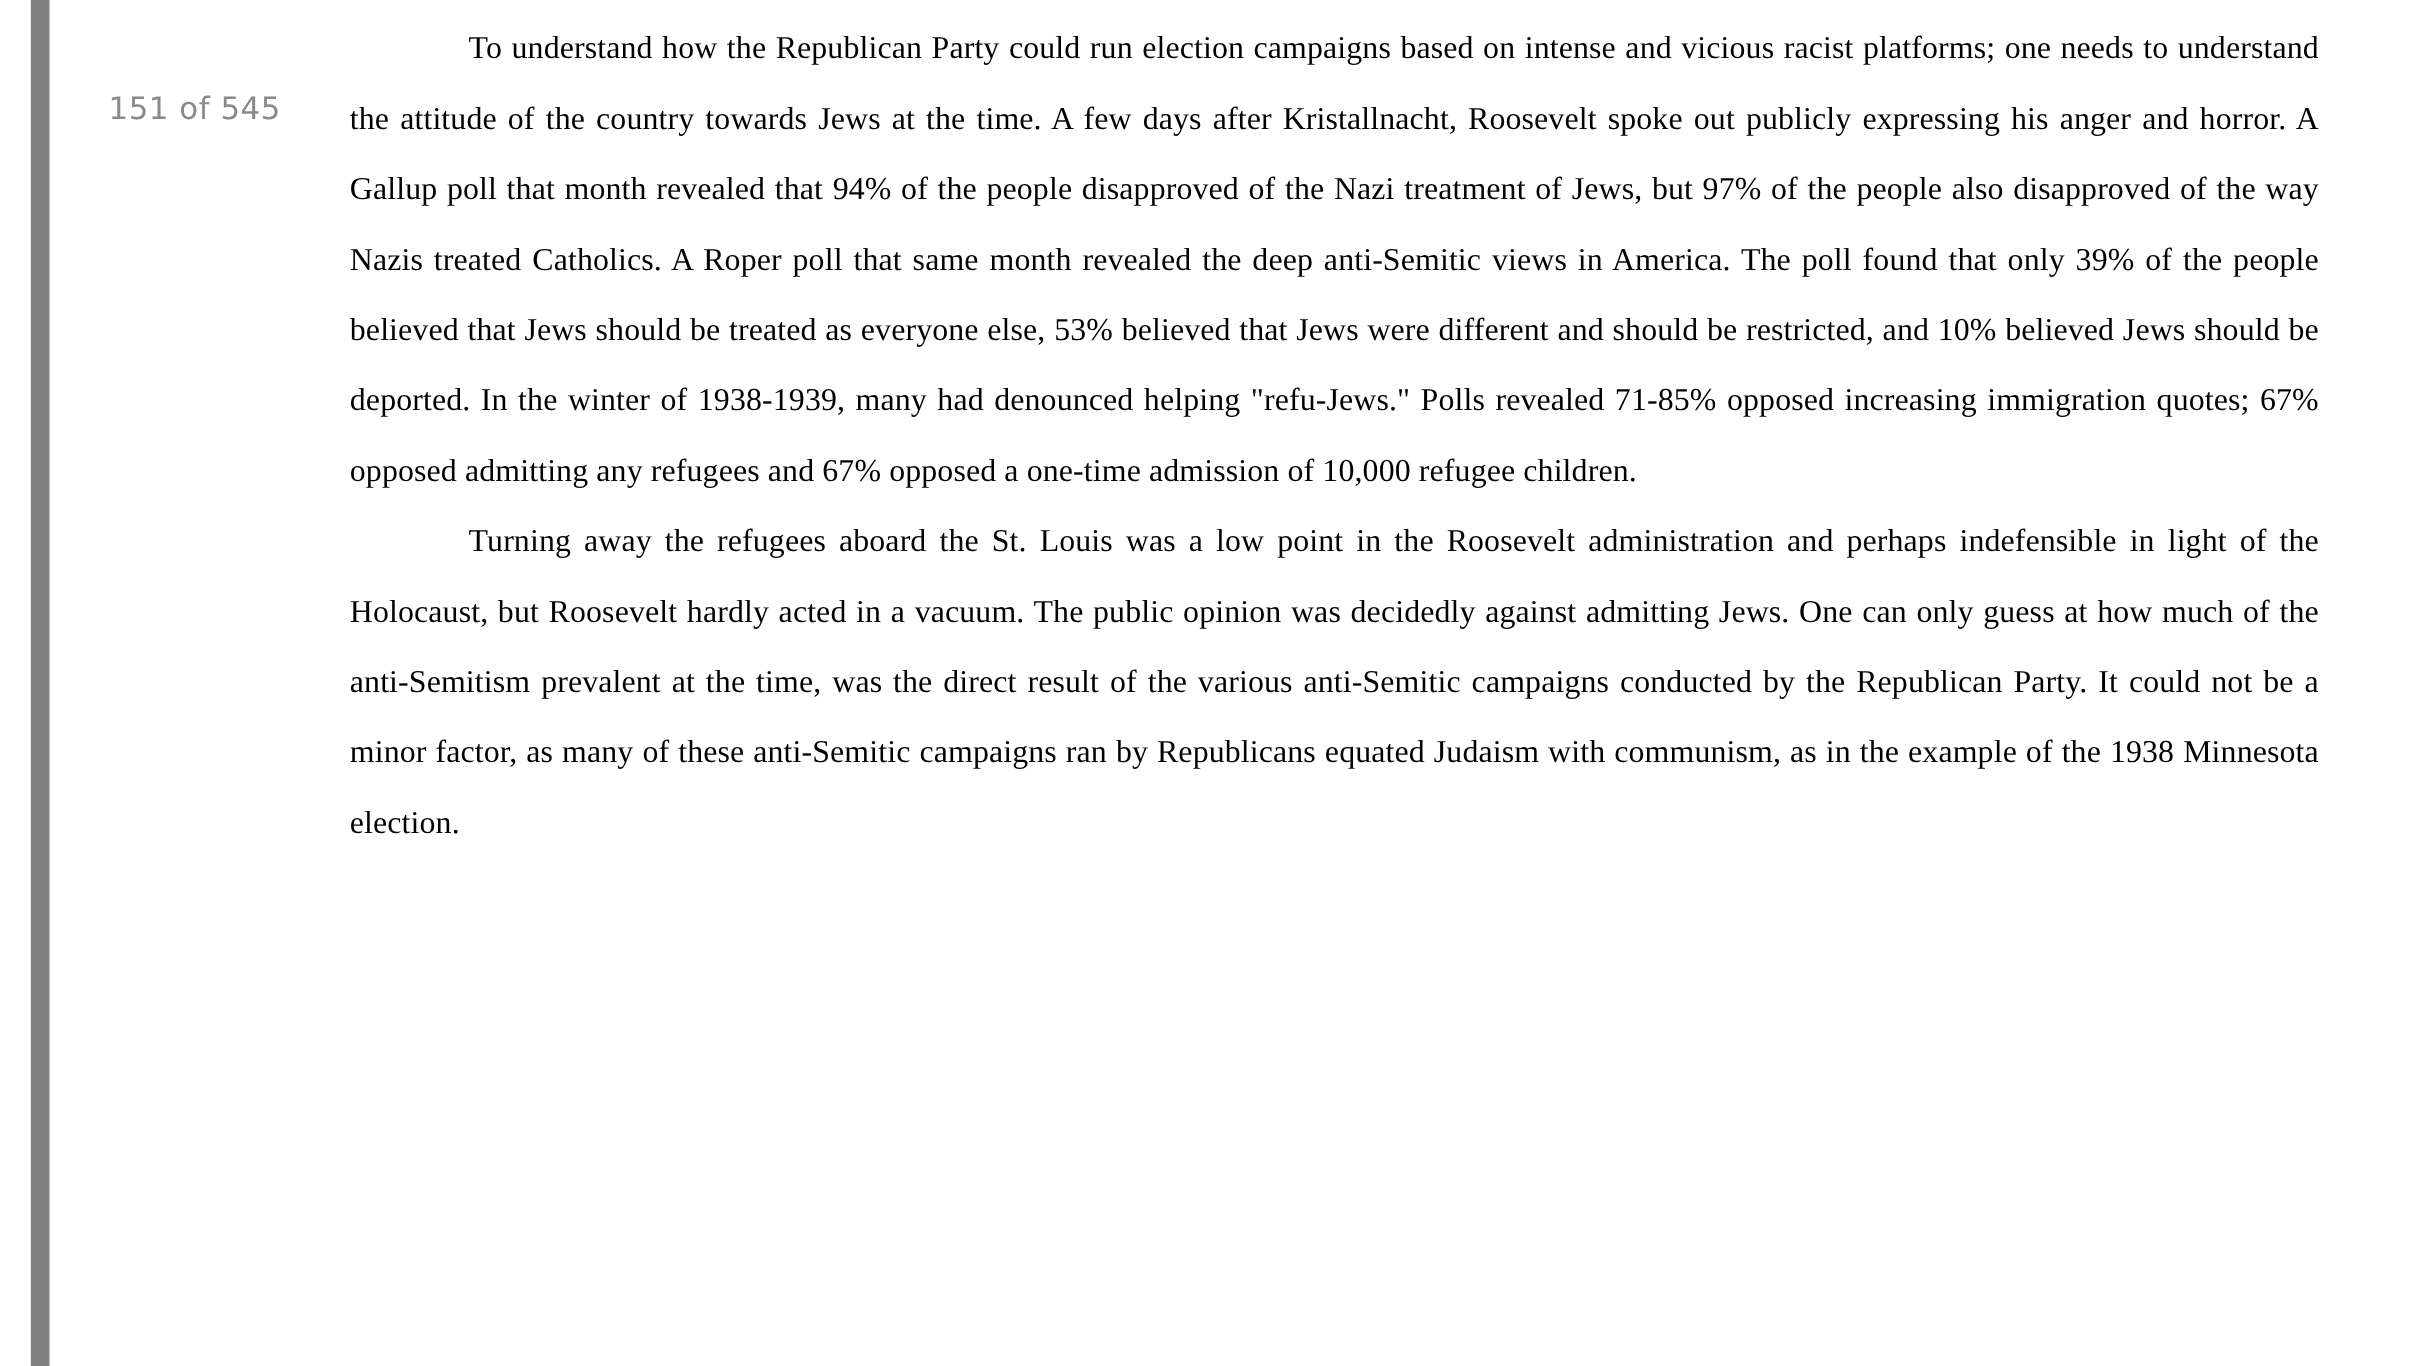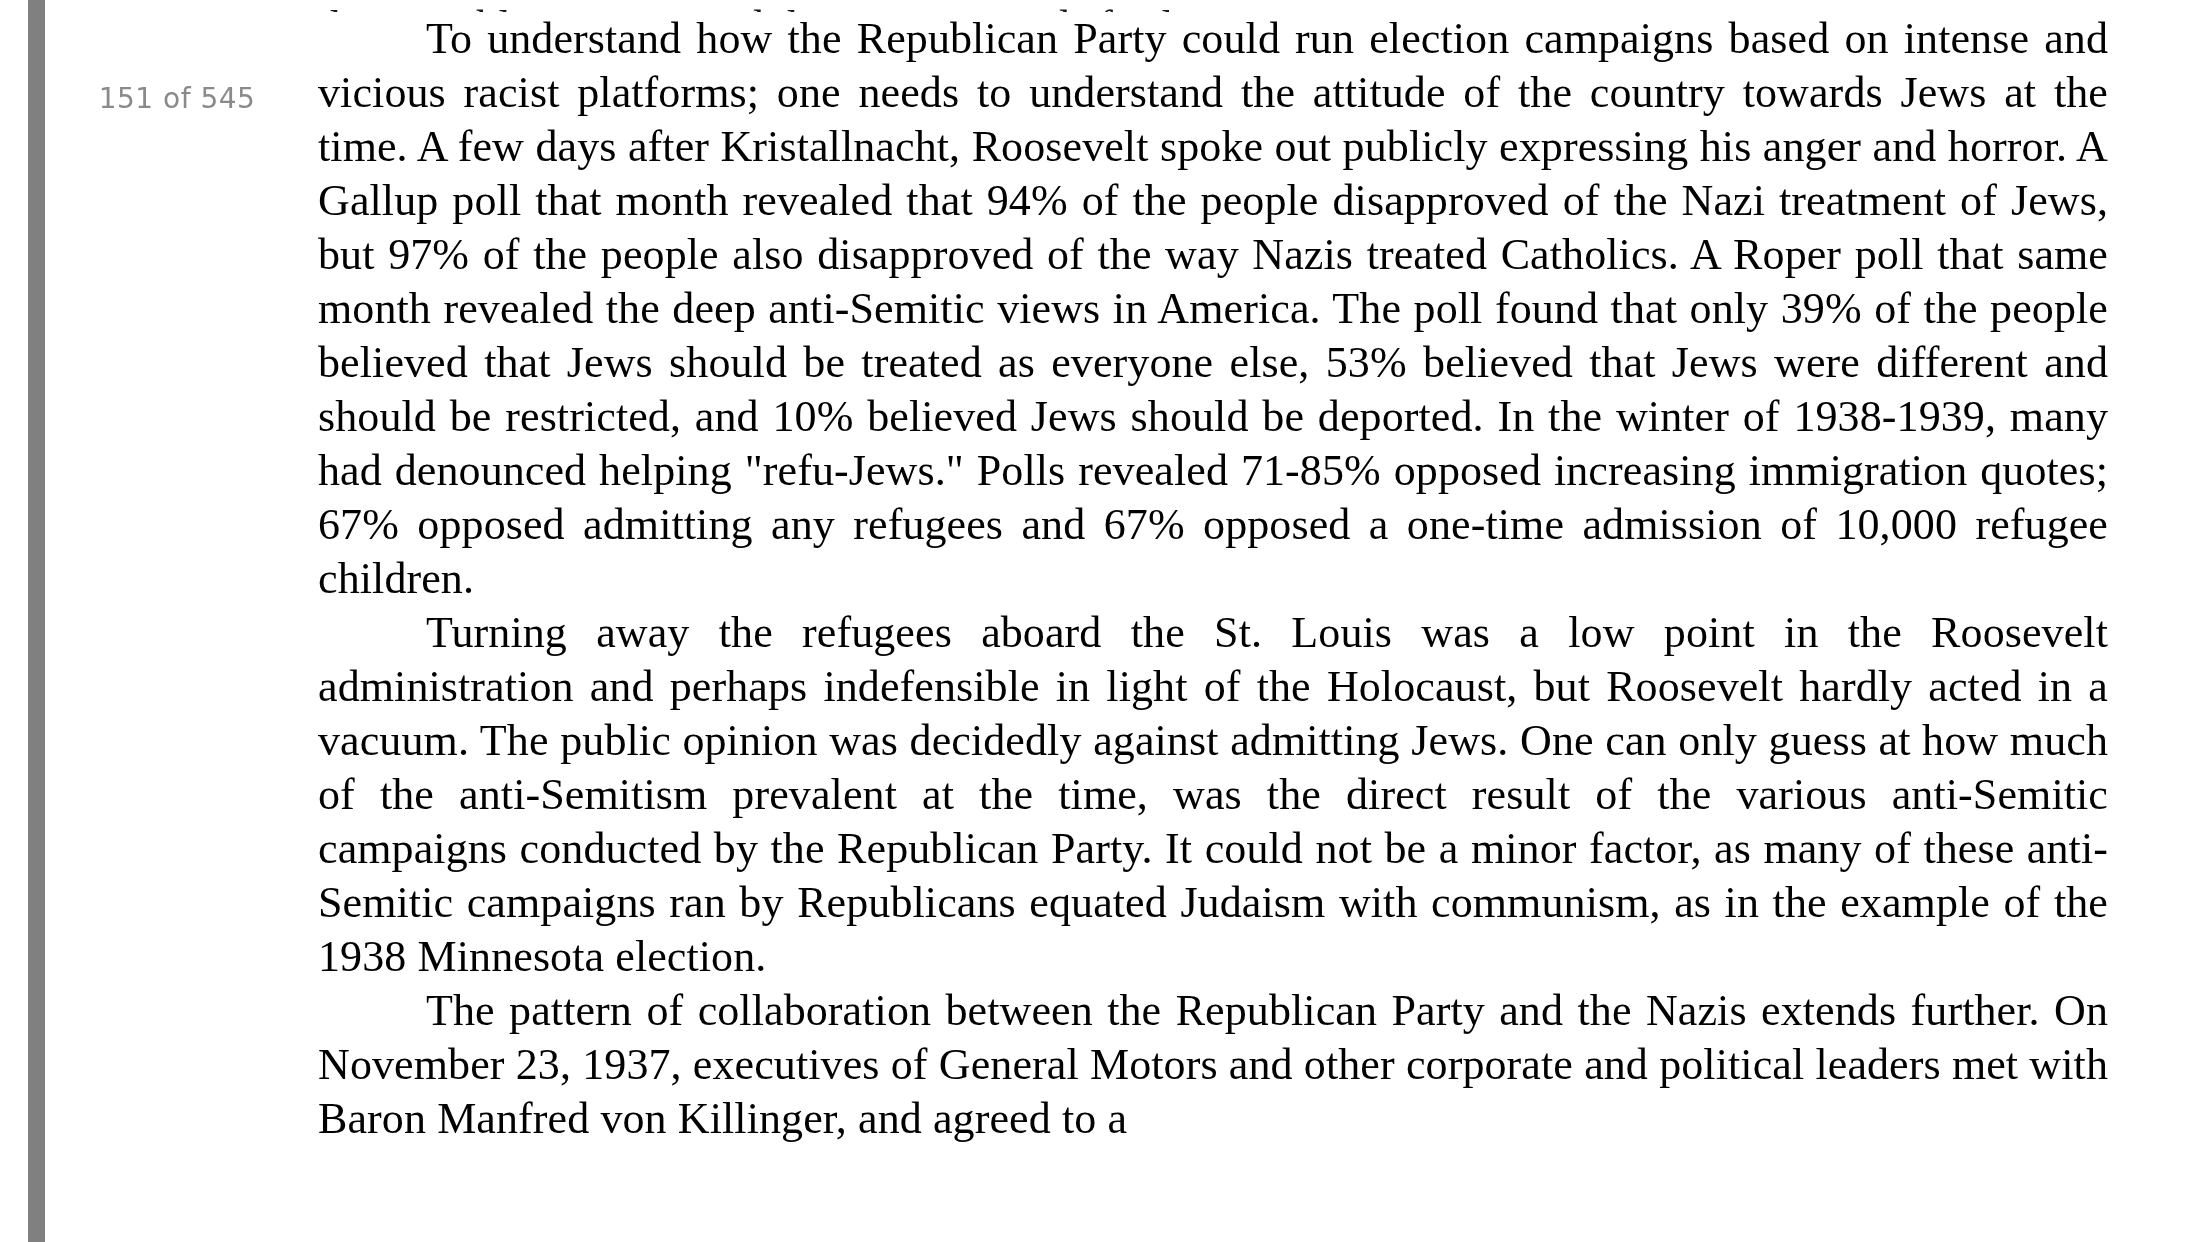--- a/index.html
+++ b/index.html
@@ -58,22 +58,22 @@
     position: absolute;
     left: 318px;
     top: 0;
     width: 1790px;
     height: 1242px;
     overflow: hidden;
   }
 
   .para {
     margin: 0;
-    font-size: 44px;
-    line-height: 54px;
+    font-size: 29px;
+    line-height: 64px;
     color: #000000;
     text-align: justify;
     text-justify: inter-word;
     letter-spacing: 0.1px;
   }
   .para.indent {
     text-indent: 108px;
   }
   
   .para.clipped {
@@ -90,16 +90,15 @@
   <div class="scroll-rail">
     <div class="scroll-thumb"></div>
   </div>
 
   <div class="page-indicator">151 of 545</div>
 
   <div class="text-column">
     <p class="para clipped">the Republican Party and the Nazis extends further.</p>
     <p class="para indent">To understand how the Republican Party could run election campaigns based on intense and vicious racist platforms; one needs to understand the attitude of the country towards Jews at the time. A few days after Kristallnacht, Roosevelt spoke out publicly expressing his anger and horror. A Gallup poll that month revealed that 94% of the people disapproved of the Nazi treatment of Jews, but 97% of the people also disapproved of the way Nazis treated Catholics. A Roper poll that same month revealed the deep anti-Semitic views in America. The poll found that only 39% of the people believed that Jews should be treated as everyone else, 53% believed that Jews were different and should be restricted, and 10% believed Jews should be deported. In the winter of 1938-1939, many had denounced helping "refu-Jews." Polls revealed 71-85% opposed increasing immigration quotes; 67% opposed admitting any refugees and 67% opposed a one-time admission of 10,000 refugee children.</p>
     <p class="para indent">Turning away the refugees aboard the St. Louis was a low point in the Roosevelt administration and perhaps indefensible in light of the Holocaust, but Roosevelt hardly acted in a vacuum. The public opinion was decidedly against admitting Jews. One can only guess at how much of the anti-Semitism prevalent at the time, was the direct result of the various anti-Semitic campaigns conducted by the Republican Party. It could not be a minor factor, as many of these anti-Semitic campaigns ran by Republicans equated Judaism with communism, as in the example of the 1938 Minnesota election.</p>
-    <p class="para indent">The pattern of collaboration between the Republican Party and the Nazis extends further. On November 23, 1937, executives of General Motors and other corporate and political leaders met with Baron Manfred von Killinger, and agreed to a</p>
   </div>
 
 </div>
 
 </body></html>

